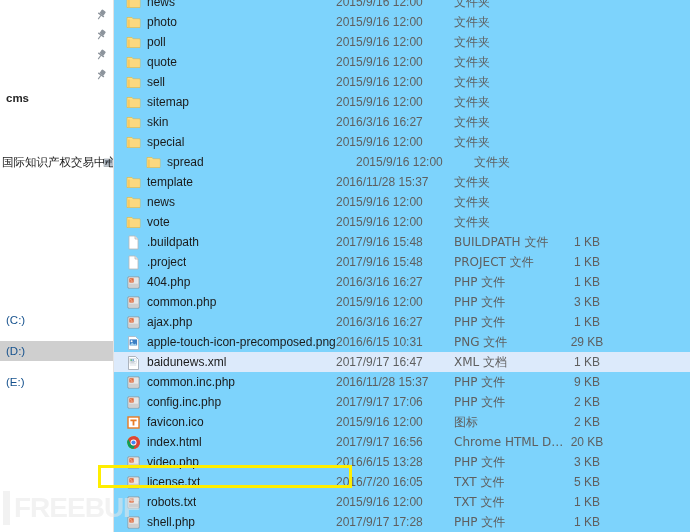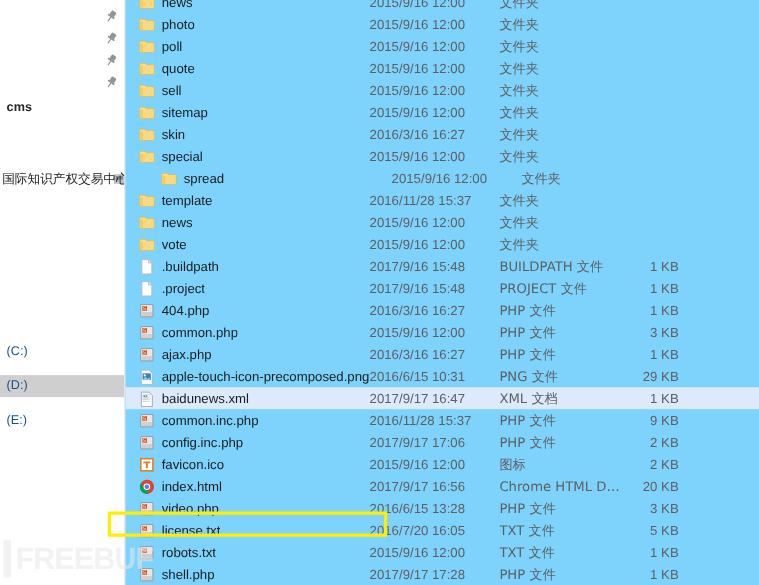--- a/index.html
+++ b/index.html
@@ -59,21 +59,21 @@
   }
   .row.selected{background:#dceafb;}
   .cell{
     position:absolute;top:0;height:20px;line-height:20px;
     white-space:nowrap;overflow:hidden;font-size:12px;
   }
   .c-icon{left:12px;top:3px;width:15px;height:15px;position:absolute;}
   .c-name{left:33px;color:#1b1b1b;}
   .c-date{left:222px;color:#5f5f5f;}
   .c-type{left:340px;color:#5f5f5f;font-family:"DejaVu Sans",sans-serif;}
-  .c-size{left:443px;width:60px;text-align:right;color:#5f5f5f;}
+  .c-size{left:443px;width:60px;text-align:center;color:#5f5f5f;}
 
   
   #highlight{
     position:absolute;
     left:98px;top:465px;width:254px;height:23px;
     border:3px solid #ffee00;
     box-sizing:border-box;
     background:transparent;
     pointer-events:none;
   }

